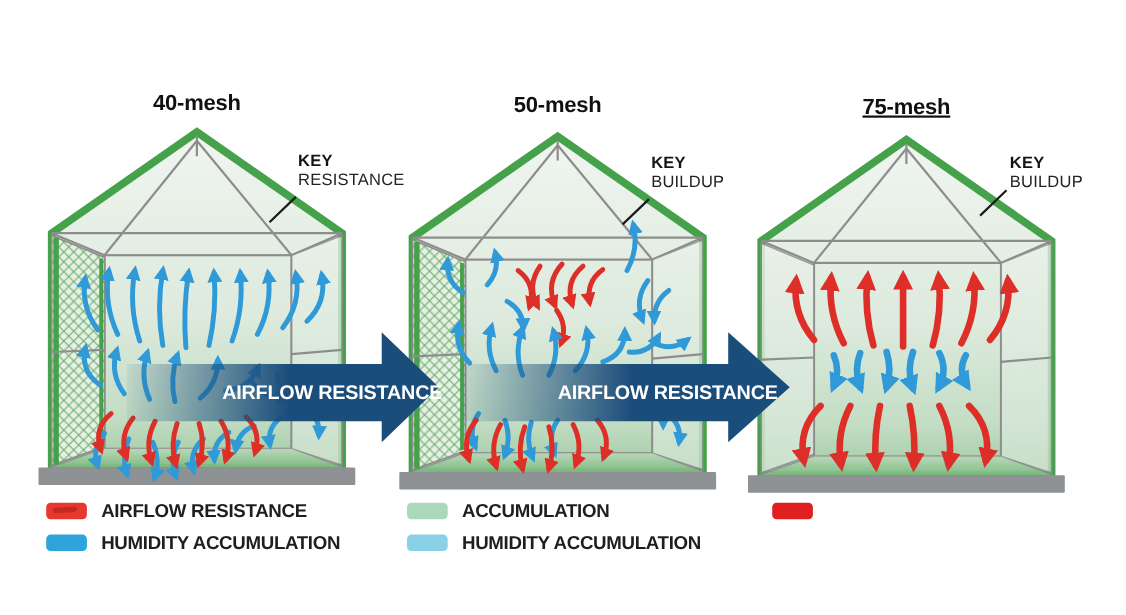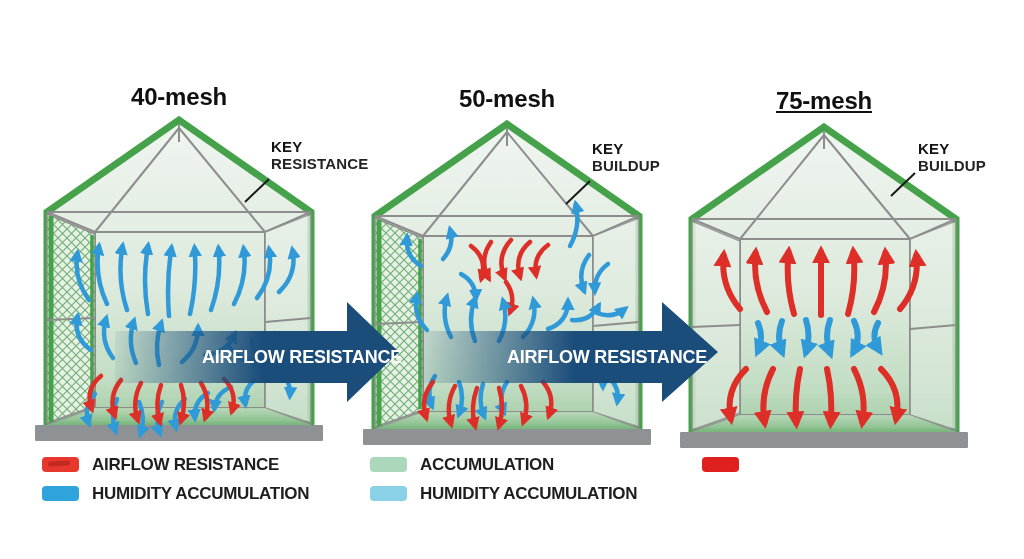--- a/index.html
+++ b/index.html
@@ -1,24 +1,24 @@
 <!DOCTYPE html>
 <html style="--frame-green: #46a14b; --arrow-blue: #2f9ad7; --arrow-red: #dd2f28; --flow-navy: #1b4d7b; --base-gray: #8f9295; --frame-gray: #8d8d8d;"><head>
 <meta charset="utf-8">
 <style>
   html,body{margin:0;padding:0;background:#fff;}
   .stage{position:relative;width:1024px;height:559px;background:#ffffff;overflow:hidden;
          font-family:"Liberation Sans",sans-serif;}
   .house{position:absolute;width:296px;height:330px;}
   .house svg{display:block;width:100%;height:100%;}
-  .house-title{position:absolute;width:296px;text-align:center;font-size:24px;font-weight:700;
+  .house-title{position:absolute;width:296px;text-align:center;font-size:20px;font-weight:700;
                color:#101010;letter-spacing:-0.2px;}
   .key-label{position:absolute;line-height:1.15;color:#141414;}
   .key-label .key-word{display:block;font-size:15px;font-weight:700;letter-spacing:0.2px;}
-  .key-label .key-sub{display:block;font-size:15px;font-weight:700;color:#232323;letter-spacing:0.2px;}
+  .key-label .key-sub{display:block;font-size:15px;font-weight:400;color:#232323;letter-spacing:0.2px;}
   .overlay{position:absolute;left:0;top:0;width:1024px;height:559px;pointer-events:none;}
   .big-arrow{position:absolute;}
   .big-arrow svg{display:block;width:100%;height:100%;}
   .big-arrow text{font-family:"Liberation Sans",sans-serif;font-size:18px;font-weight:700;
                   letter-spacing:-0.2px;fill:#ffffff;}
   .legend-col{position:absolute;}
   .legend-row{display:flex;align-items:center;gap:13px;height:21px;margin-bottom:8px;}
   .swatch{width:37px;height:15px;border-radius:4px;flex:0 0 auto;position:relative;}
   .swatch-mark{position:absolute;left:6px;top:4px;width:22px;height:5px;border-radius:3px;
                background:#b5251d;opacity:.75;transform:rotate(-4deg);}

